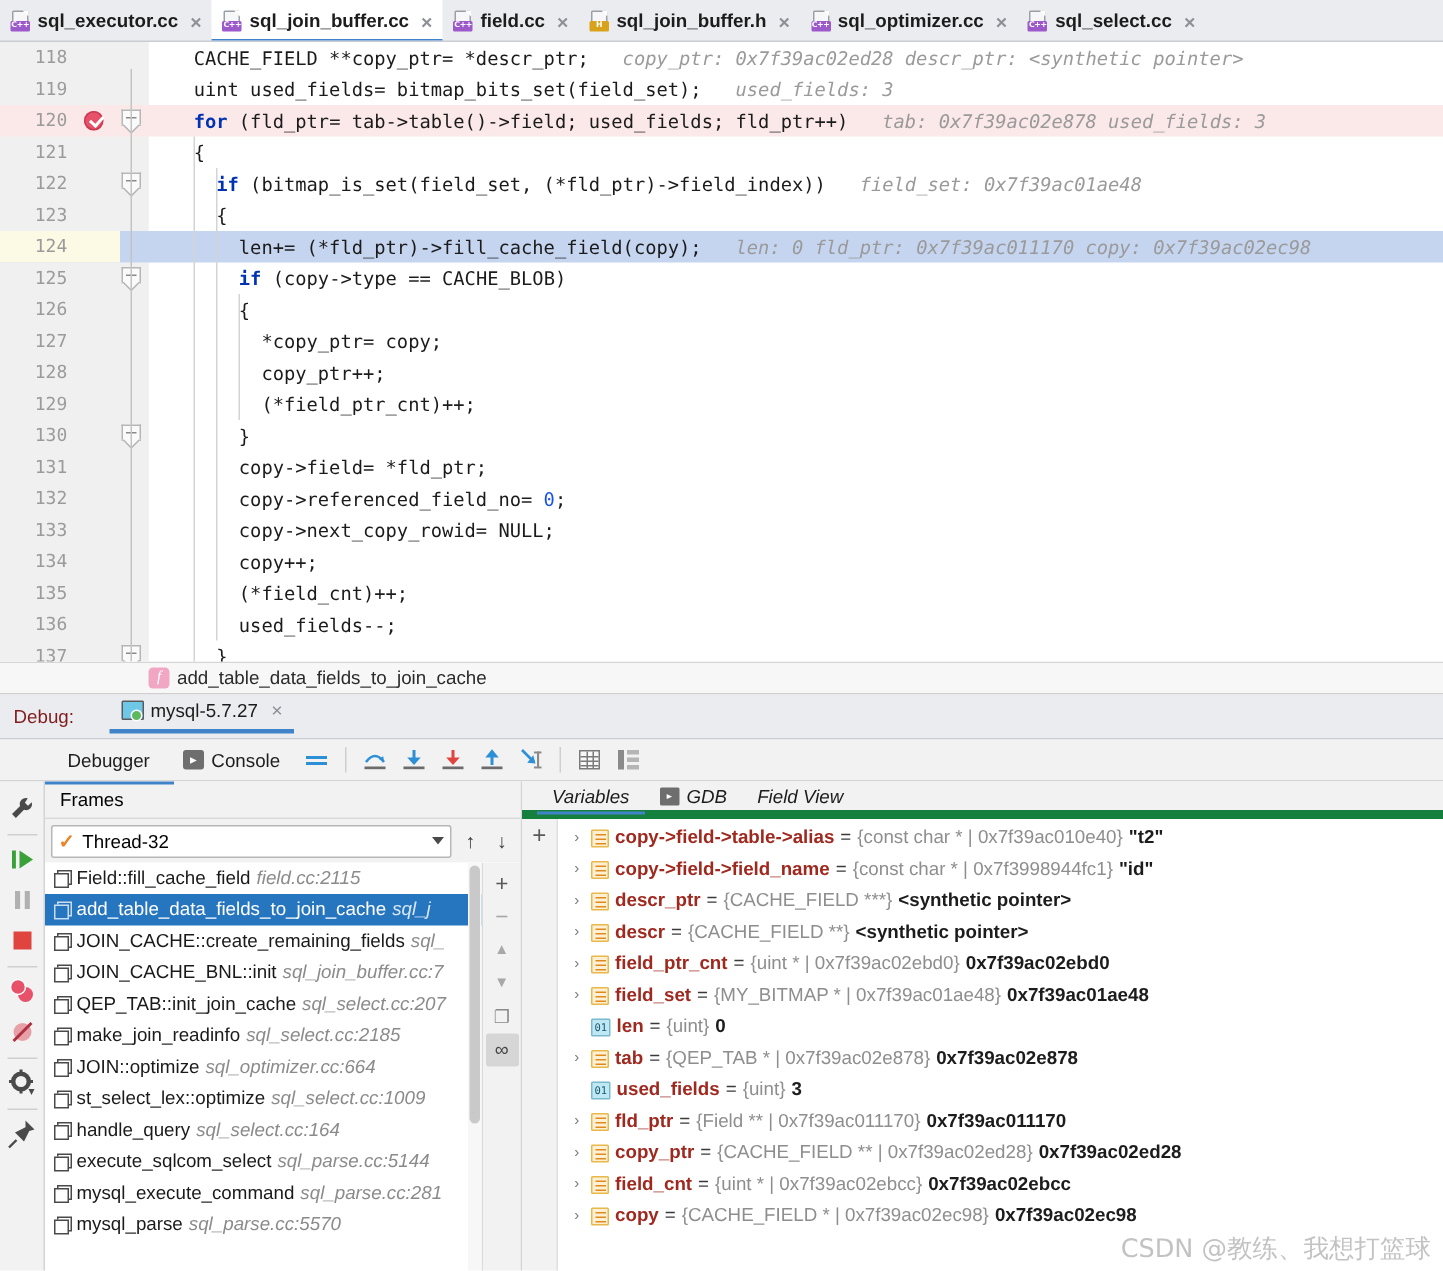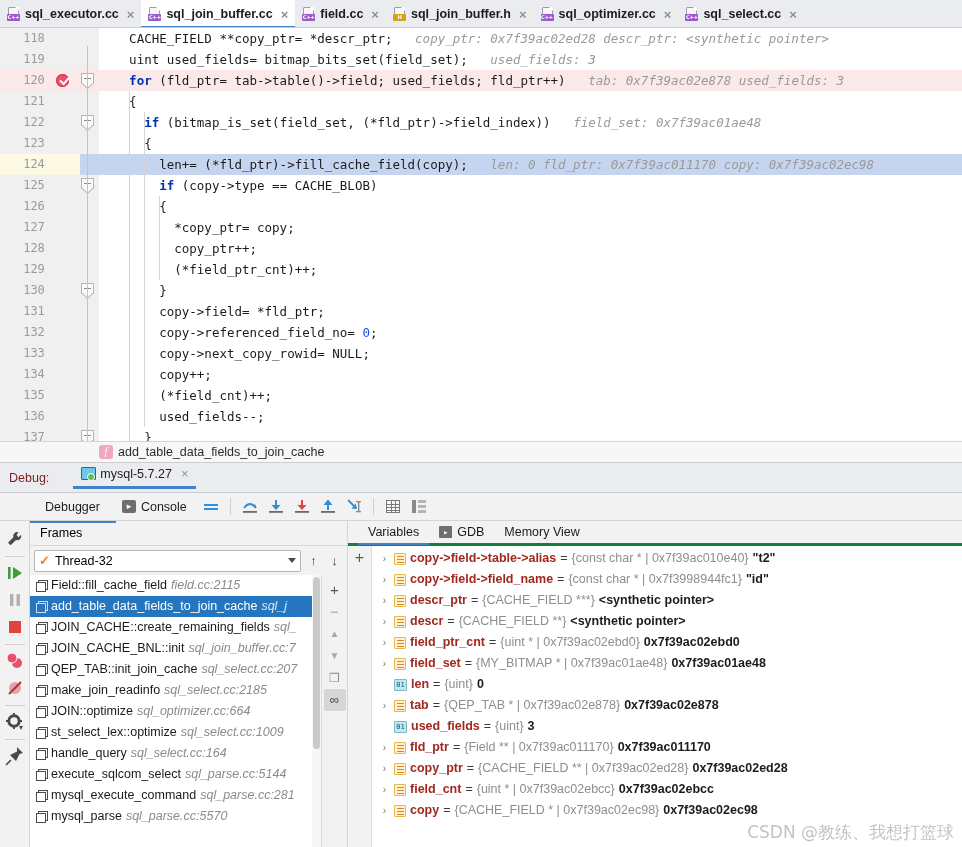--- a/index.html
+++ b/index.html
@@ -280,22 +280,22 @@
   }
   .sbtn {
     width: 22px; height: 22px; position: relative;
     color: #5a5a5a; font-size: 15px; line-height: 22px; text-align: center;
   }
   .sbtn.sel { background: #d6d6d6; border-radius: 2px; }
 
   .varspane { flex: 1; background: #ffffff; display: flex; flex-direction: column; }
   .varstabs {
     height: 25px; display: flex; align-items: center;
-    background: #f2f2f2; border-bottom: 3px solid #15803d;
-    padding-left: 10px; gap: 0;
+    background: #f2f2f2; border-bottom: 6px solid #15803d;
+    padding-left: 10px; gap: 0; font-style: italic;
   }
   .vtab {
     height: 25px; display: flex; align-items: center; gap: 5px;
     padding: 0 10px; font-size: 12.5px; position: relative; color: #1c1c1c;
   }
   .vtab.active:after {
     content: ""; position: absolute; left: 0; right: 0; bottom: 0;
     height: 2px; background: #4083c9;
   }
   .gdbicon {
@@ -777,21 +777,21 @@
     <div class="varspane">
       <div class="varstabs">
         <div class="vtab active">
           <span>Variables</span>
         </div>
         <div class="vtab">
           <span class="gdbicon">▸</span>
           <span>GDB</span>
         </div>
         <div class="vtab">
-          <span>Memory View</span>
+          <span>Field View</span>
         </div>
       </div>
       <div class="varsbody">
         <div class="varsgutter">
           <span class="plusbtn">+</span>
         </div>
         <div class="varslist">
           <div id="varslist">
               <div class="varrow">
                 <span class="chev">›</span>

